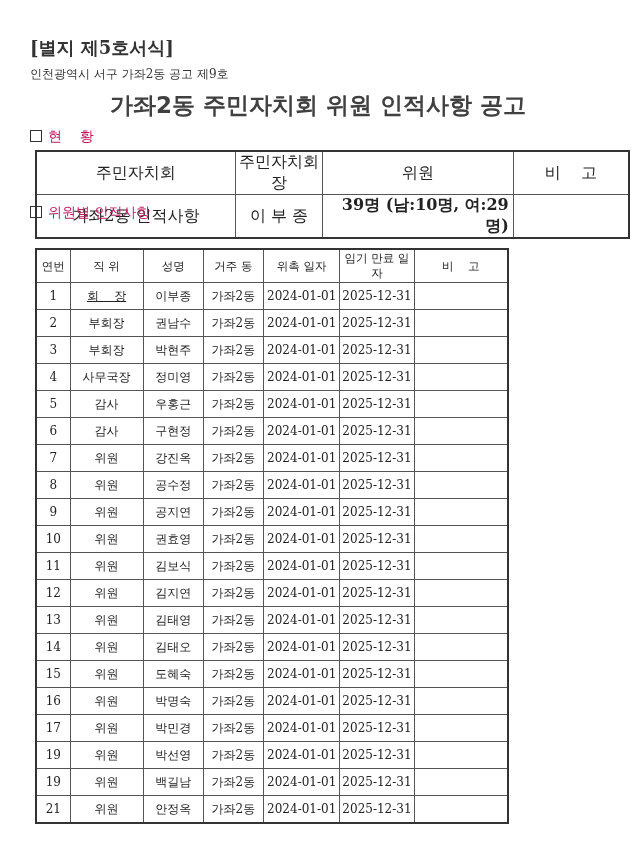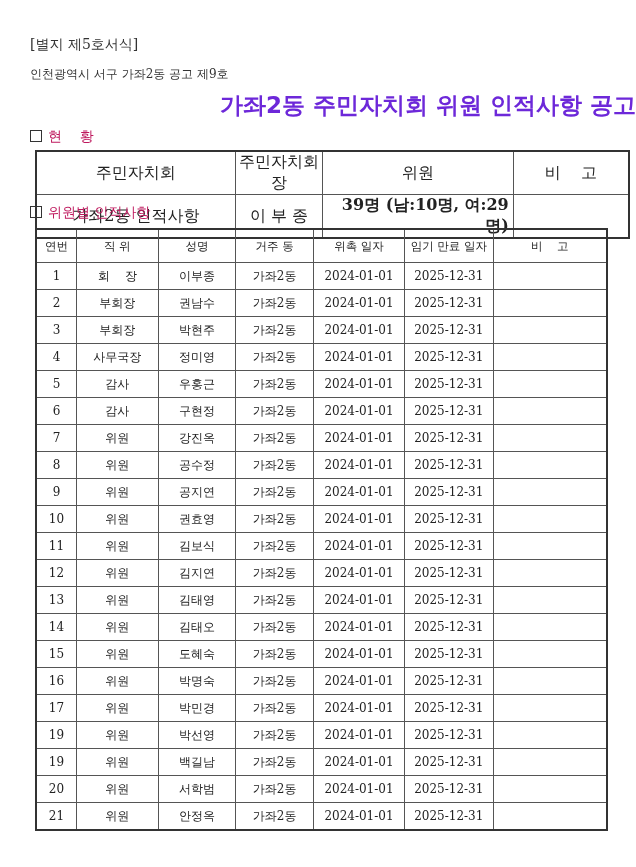--- a/index.html
+++ b/index.html
@@ -1,29 +1,29 @@
 <!DOCTYPE html>
 <html><head>
 <meta charset="utf-8">
 <style>
   html, body { margin:0; padding:0; background:#fff; }
   body { width:636px; height:867px; position:relative; overflow:hidden;
          font-family:"DejaVu Serif", "Liberation Serif", serif; color:#222; }
-  .form-no { position:absolute; left:30px; top:36px; font-size:14px; font-weight:normal; color:#333; }
+  .form-no { position:absolute; left:30px; top:36px; font-size:18px; font-weight:bold; color:#333; }
   .notice-no { position:absolute; left:30px; top:66px; font-size:12px; color:#333;text-align:center; }
-  .title { position:absolute; left:0; width:636px; top:90px; text-align:right;
-           font-family:"DejaVu Sans", "Liberation Sans", sans-serif; font-size:23px; font-weight:bold; color:#6d28d9; }
+  .title { position:absolute; left:0; width:636px; top:90px; text-align:center;
+           font-family:"DejaVu Sans", "Liberation Sans", sans-serif; font-size:23px; font-weight:bold; color:#404040; }
   .section { position:absolute; left:30px; font-size:14px; color:#be185d; }
   .section .box { display:inline-block; width:10px; height:10px; border:1px solid #333; margin-right:6px; vertical-align:-1px; }
   table { border-collapse:collapse; position:absolute; }
   td, th { border:1px solid #555; text-align:center; font-weight:normal; padding:0; }
   .t1 { left:35px; top:150px; width:595px; border:2px solid #333; font-size:16px; }
   .t1 th { height:22px; }
   .t1 td { height:32px; }
-  .t2 { left:35px; top:228px; width:573px; border:2px solid #333; font-size:12px; }
+  .t2 { left:35px; top:248px; width:474px; border:2px solid #333; font-size:12px; }
   .t2 th { height:32px; font-size:11.5px; }
   .t2 td { height:26px; }
   .right { text-align:right; padding-right:4px;font-weight:bold; }
 </style>
 </head>
 <body>
 
 <div class="form-no">[별지 제5호서식]</div>
 <div class="notice-no">인천광역시 서구 가좌2동 공고 제9호</div>
 <div class="title">가좌2동 주민자치회 위원 인적사항 공고</div>
@@ -76,21 +76,21 @@
       <th>성명</th>
       <th>거주 동</th>
       <th>위촉 일자</th>
       <th>임기 만료 일자</th>
       <th style="white-space:pre;">비    고</th>
     </tr>
   </thead>
   <tbody id="members-body">
       <tr>
         <td>1</td>
-        <td style="white-space: pre;">회    장</td>
+        <td style="white-space: pre; text-decoration: underline;">회    장</td>
         <td>이부종</td>
         <td>가좌2동</td>
         <td>2024-01-01</td>
         <td>2025-12-31</td>
         <td></td>
       </tr>
       <tr>
         <td>2</td>
         <td style="white-space: pre;">부회장</td>
         <td>권남수</td>
@@ -246,29 +246,20 @@
       <tr>
         <td>19</td>
         <td style="white-space: pre;">위원</td>
         <td>백길남</td>
         <td>가좌2동</td>
         <td>2024-01-01</td>
         <td>2025-12-31</td>
         <td></td>
       </tr>
       <tr>
-        <td>20</td>
-        <td style="white-space: pre;">위원</td>
-        <td>서학범</td>
-        <td>가좌2동</td>
-        <td>2024-01-01</td>
-        <td>2025-12-31</td>
-        <td></td>
-      </tr>
-      <tr>
         <td>21</td>
         <td style="white-space: pre;">위원</td>
         <td>안정옥</td>
         <td>가좌2동</td>
         <td>2024-01-01</td>
         <td>2025-12-31</td>
         <td></td>
       </tr>
     </tbody>
 </table>

